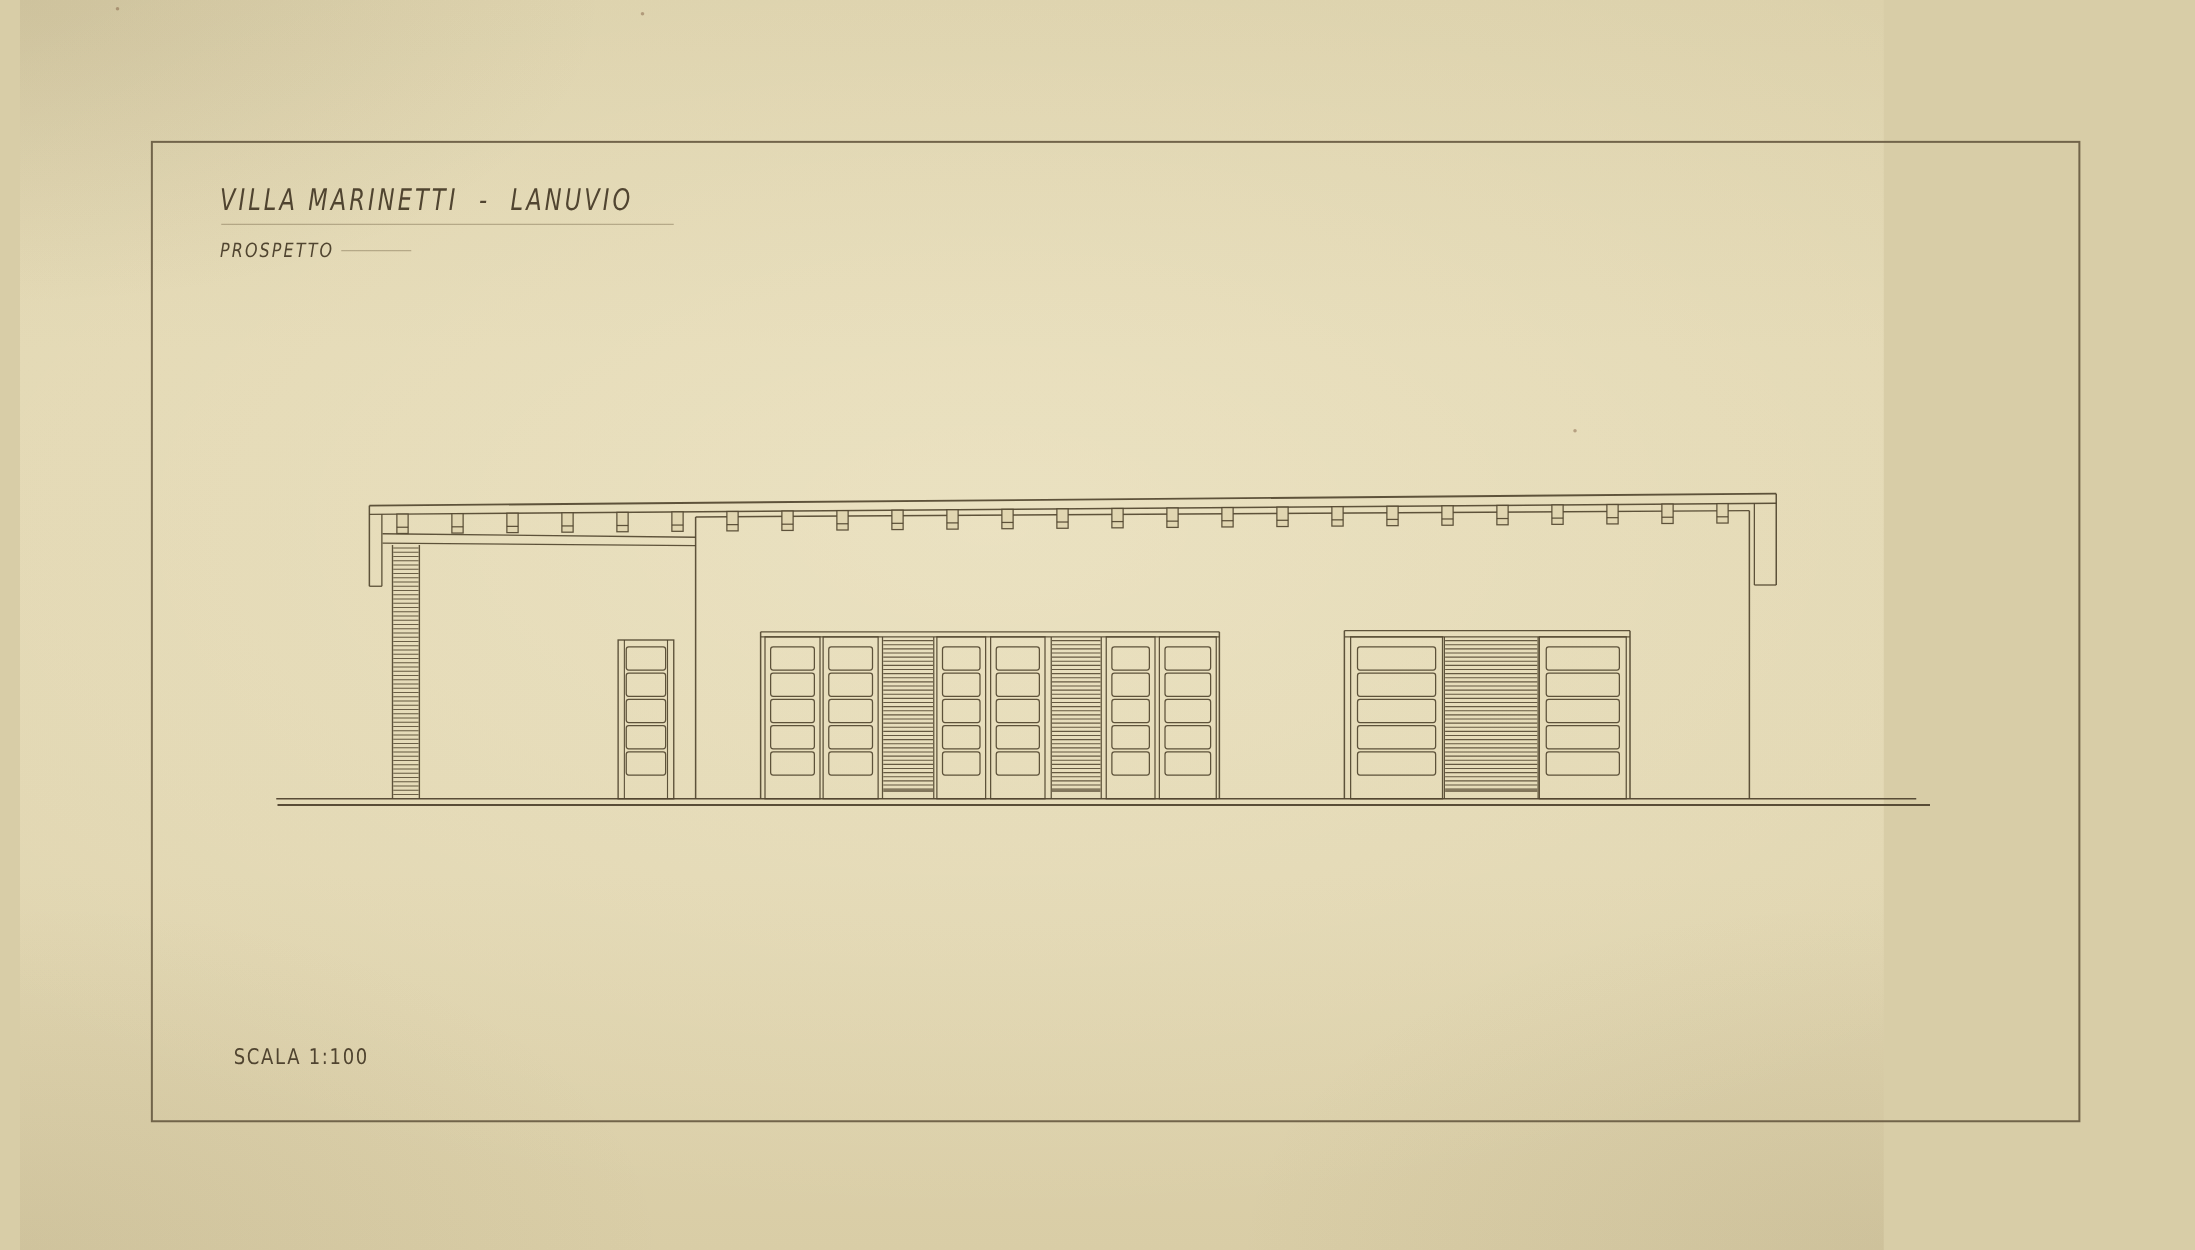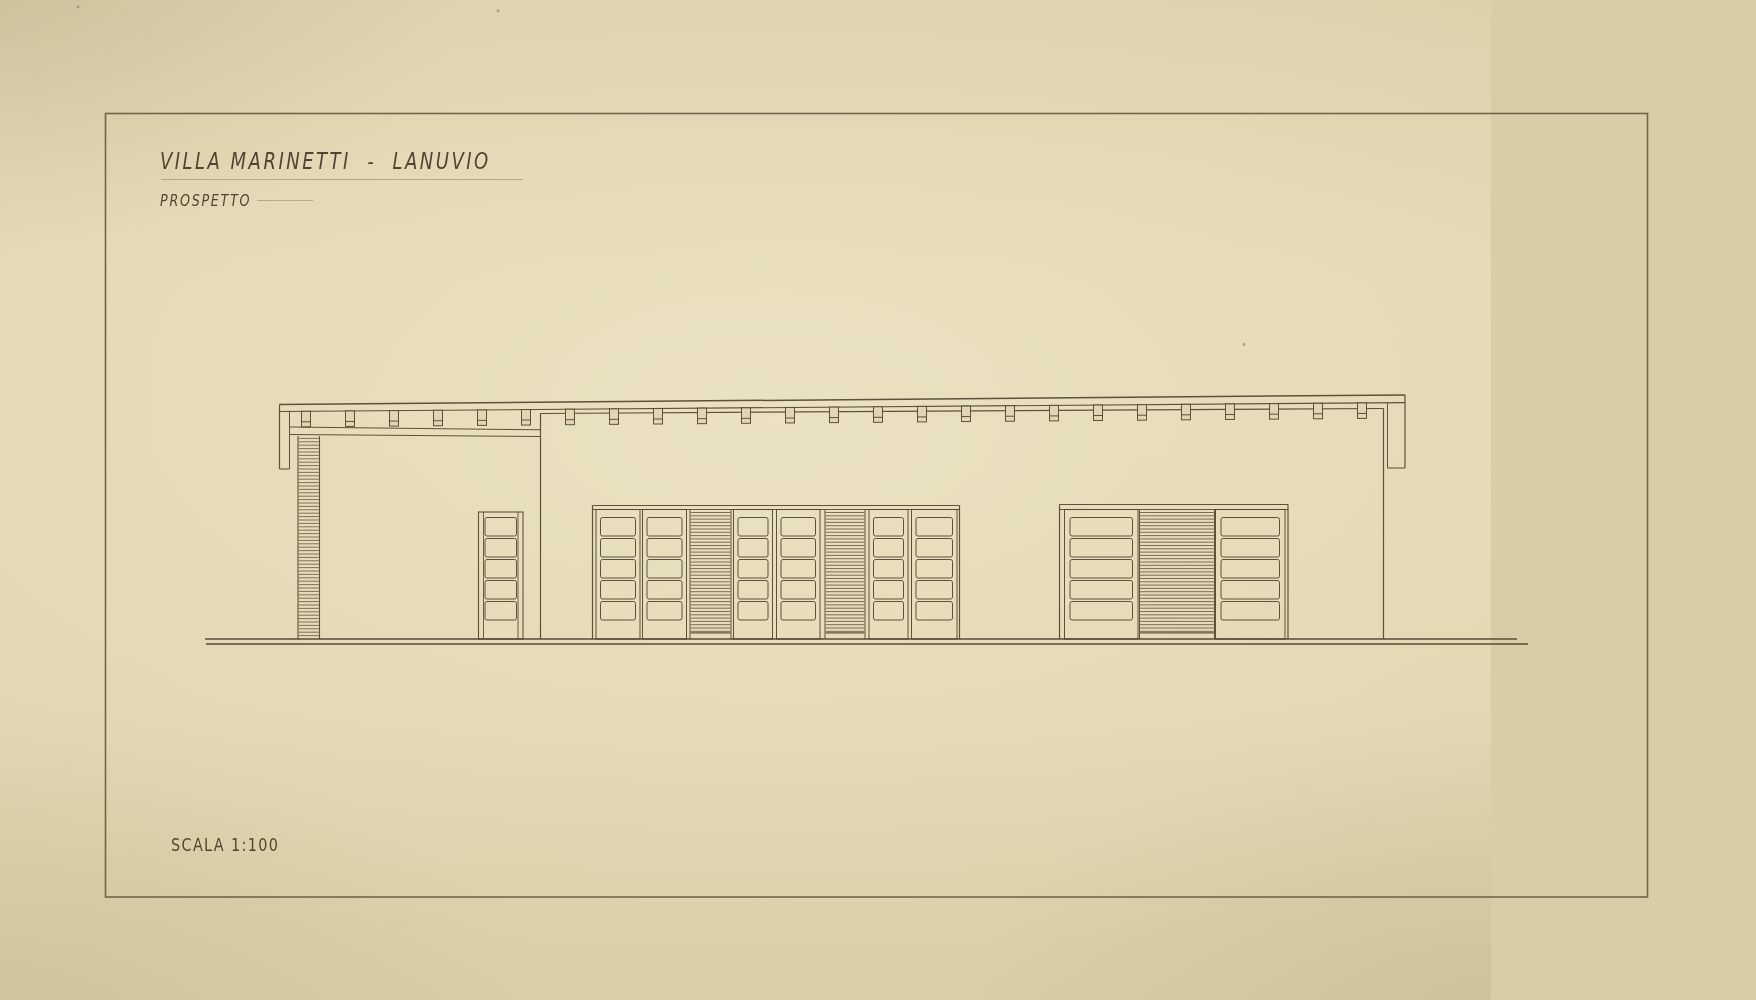--- a/index.html
+++ b/index.html
@@ -2,21 +2,21 @@
 <html><head>
 <meta charset="utf-8">
 <style>
   html,body{margin:0;padding:0}
   body{
     width:1756px;height:1000px;overflow:hidden;
     background:#d8cda7;
     font-family:"DejaVu Sans",sans-serif;
   }
   .photo{
-    position:absolute;left:0;top:0;width:1491px;height:1000px;
+    position:absolute;left:16px;top:0;width:1491px;height:1000px;
     background:
       radial-gradient(120% 90% at 52% 42%, rgba(255,250,228,.30), rgba(0,0,0,0) 62%),
       radial-gradient(45% 35% at 0% 0%, rgba(92,76,44,.11), rgba(0,0,0,0) 70%),
       radial-gradient(50% 40% at 100% 100%, rgba(92,76,44,.09), rgba(0,0,0,0) 70%),
       radial-gradient(50% 40% at 0% 100%, rgba(92,76,44,.08), rgba(0,0,0,0) 70%),
       linear-gradient(180deg, #dcd1ab 0%, #e2d7b2 28%, #e1d6b1 70%, #d9cda6 100%);
   }
   svg.dwg{position:absolute;left:0;top:0;width:1756px;height:1000px}
   .label{
     position:absolute;color:#463a27;transform-origin:0 0;white-space:pre;

